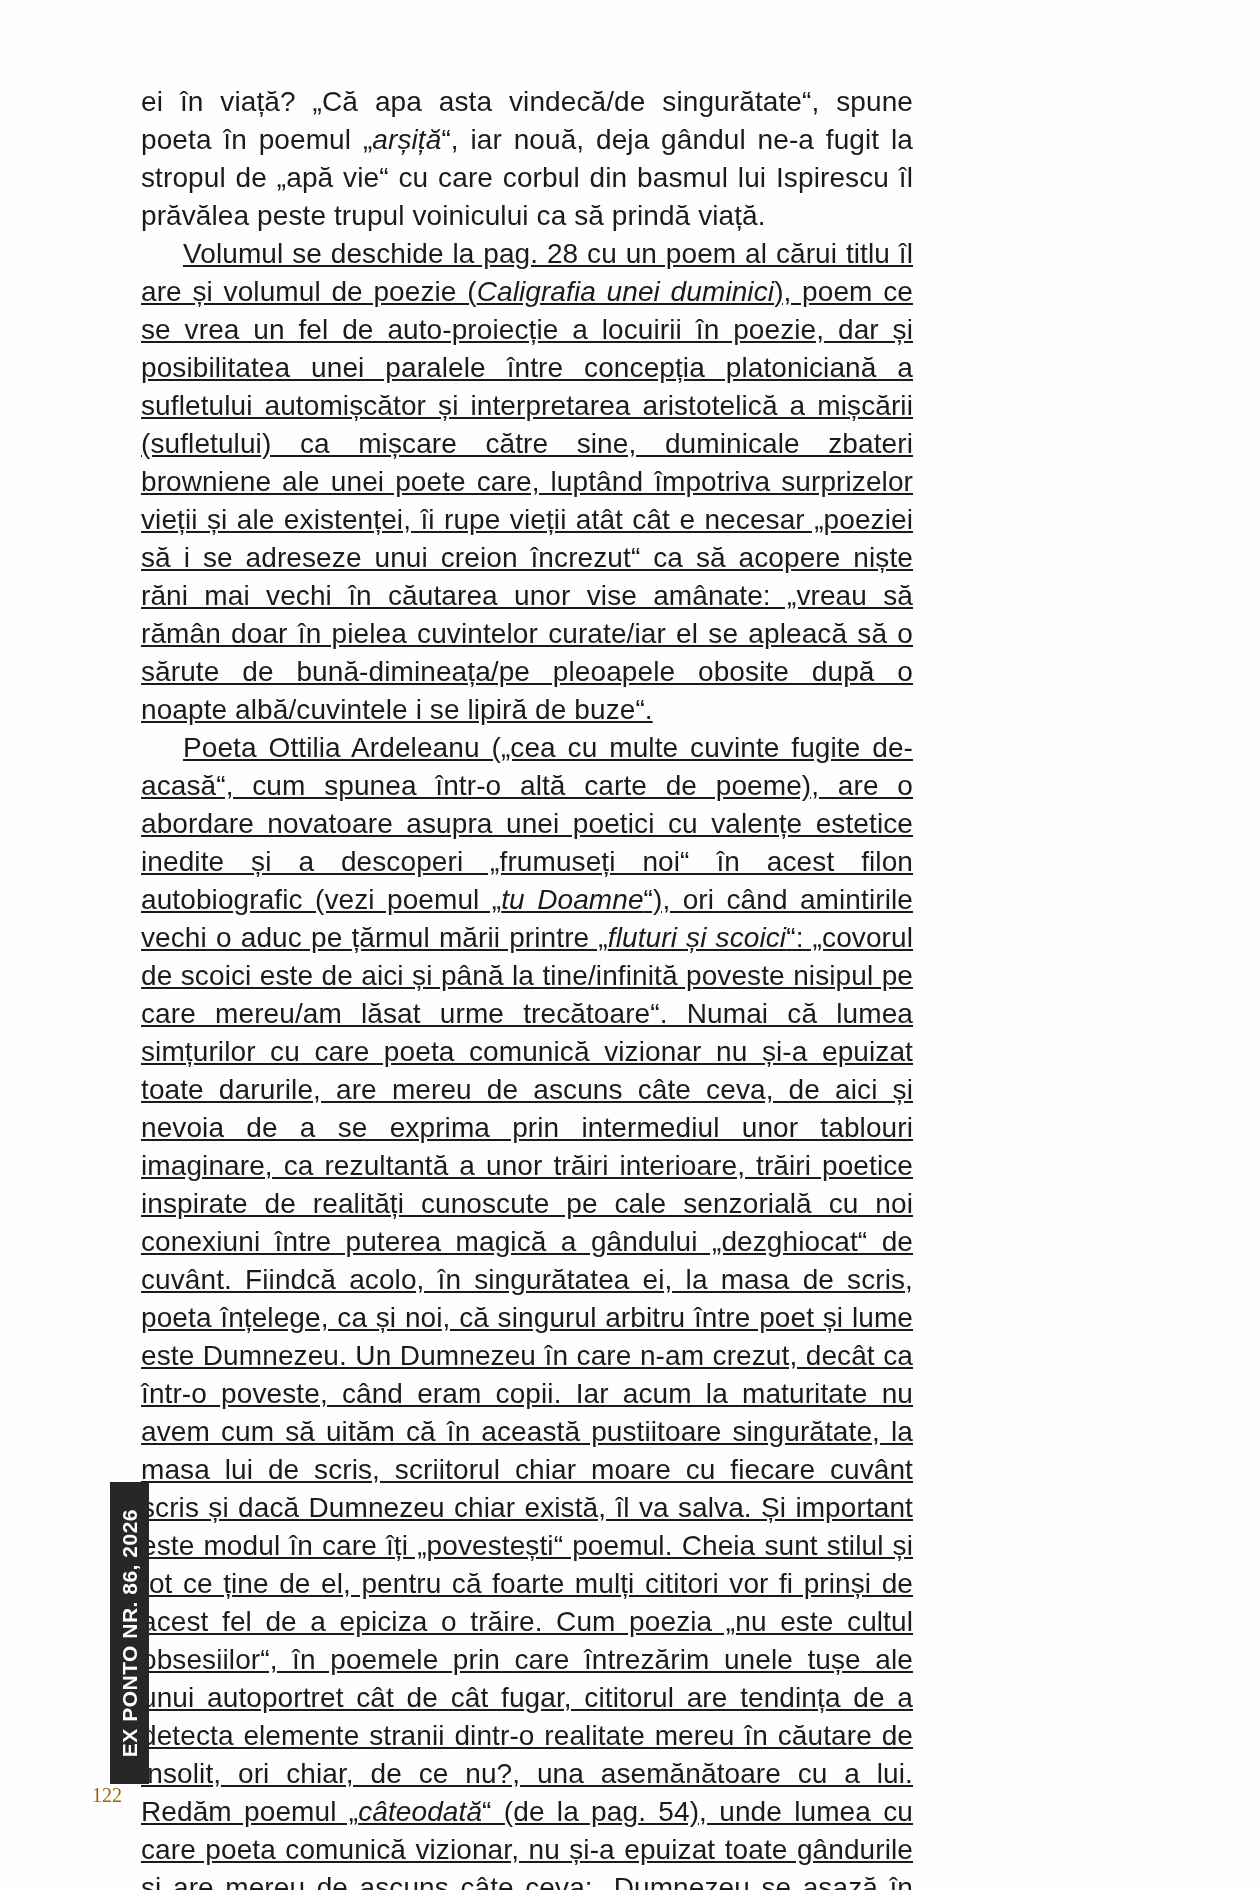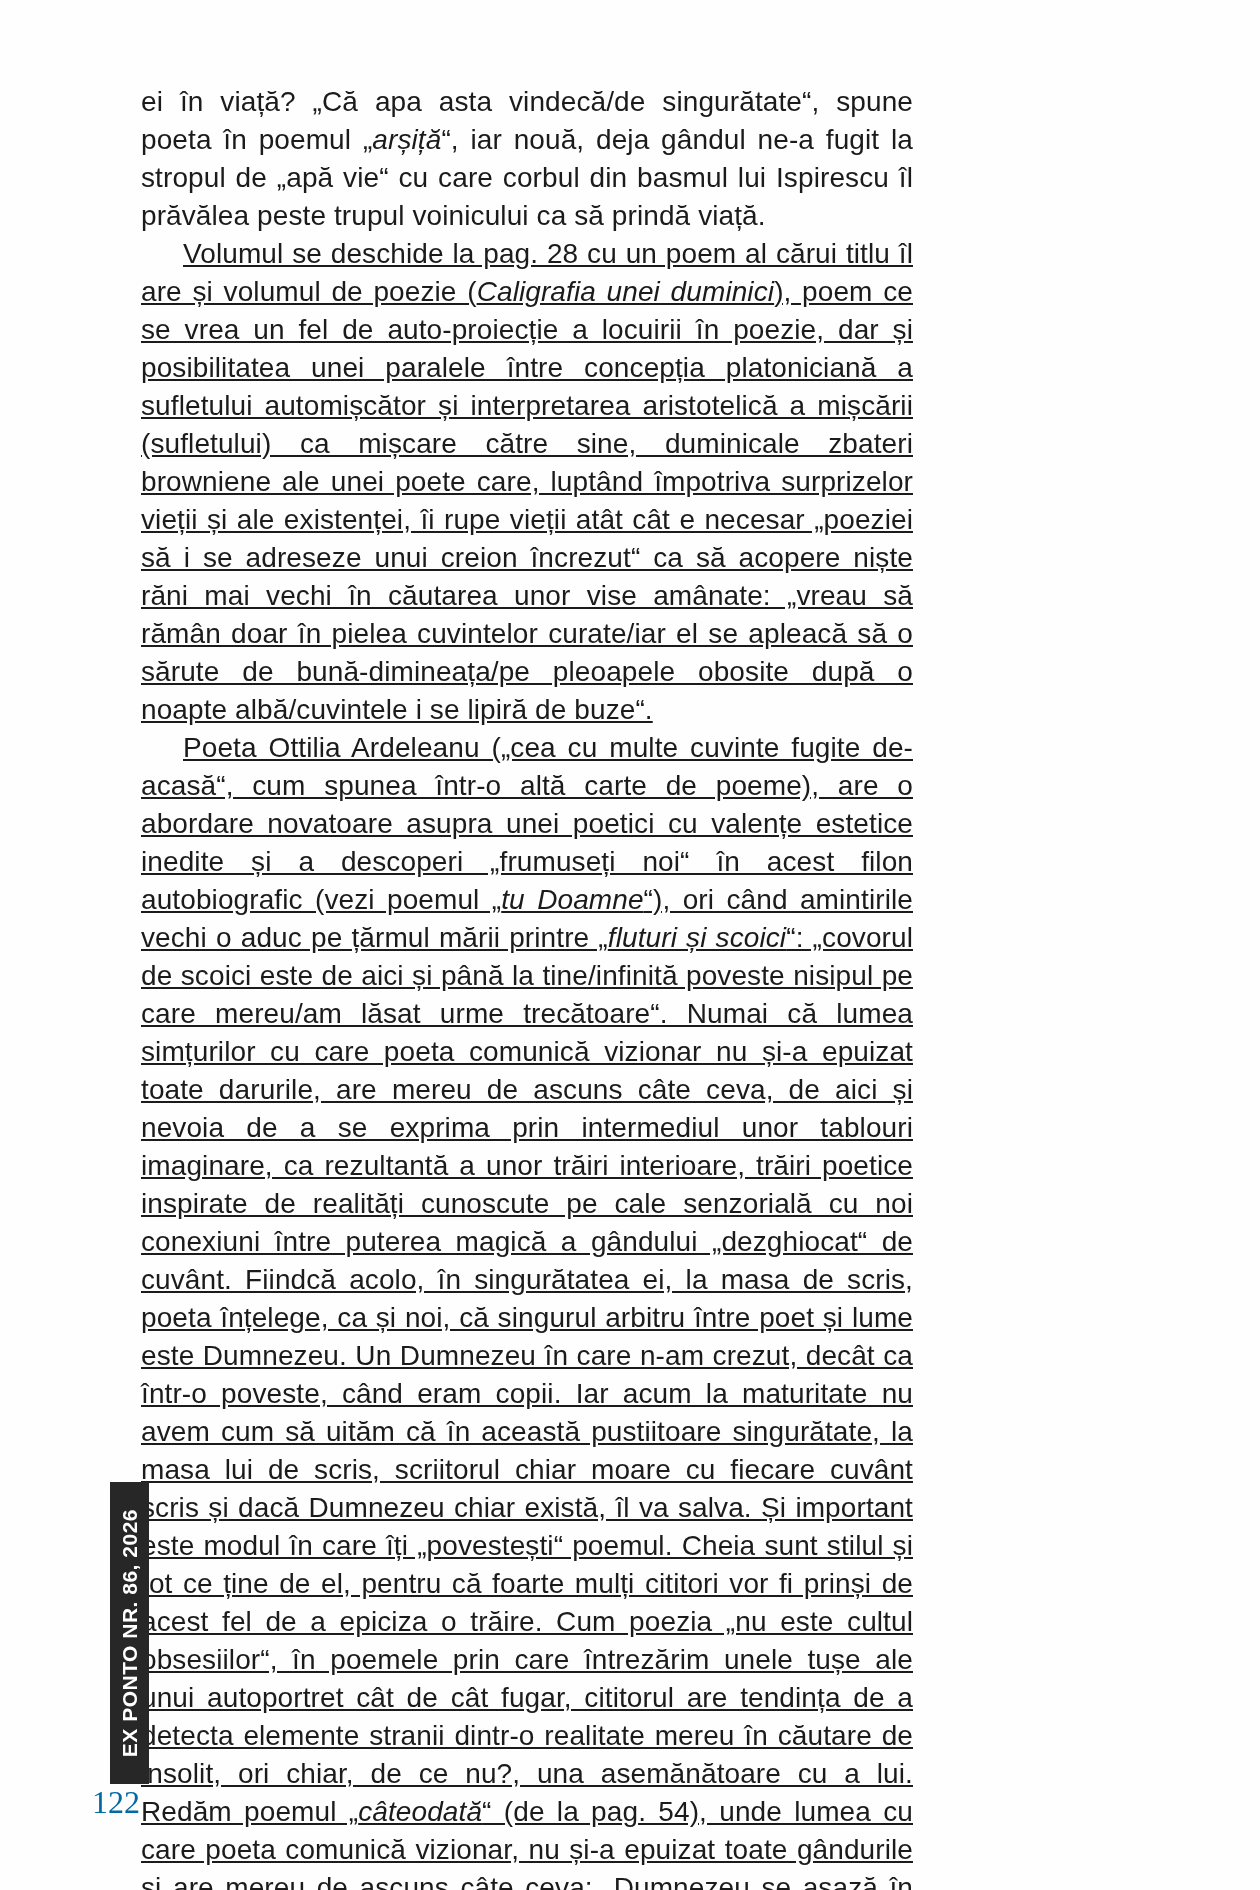--- a/index.html
+++ b/index.html
@@ -48,23 +48,23 @@
     color: #ffffff;
     font-weight: bold;
     font-size: 21px;
     letter-spacing: 0.5px;
     font-family: "Liberation Sans", sans-serif;
   }
   .page-number {
     position: absolute;
     left: 92px;
     top: 1784px;
-    color: #0369a1;
+    color: #a16207;
     font-family: "Liberation Serif", serif;
-    font-size: 32px;
+    font-size: 20px;
   }
 </style>
 </head>
 <body>
 
 <div class="page" style="background: rgb(254, 254, 254);">
 
   <div class="article" style="color: rgb(27, 27, 27);">
       <p><span>ei în viață? „Că apa asta vindecă/de singurătate“, spune poeta în poemul „</span><span class="it">arșiță</span><span>“, iar nouă, deja gândul ne-a fugit la stropul de „apă vie“ cu care corbul din basmul lui Ispirescu îl prăvălea peste trupul voinicului ca să prindă viață.</span></p>
       <p class="indent"><span>Volumul se deschide la pag. 28 cu un poem al cărui titlu îl are și volumul de poezie (</span><span class="it">Caligrafia unei duminici</span><span>), poem ce se vrea un fel de auto-proiecție a locuirii în poezie, dar și posibilitatea unei paralele între concepția platoniciană a sufletului automișcător și interpretarea aristotelică a mișcării (sufletului) ca mișcare către sine, duminicale zbateri browniene ale unei poete care, luptând împotriva surprizelor vieții și ale existenței, îi rupe vieții atât cât e necesar „poeziei să i se adreseze unui creion încrezut“ ca să acopere niște răni mai vechi în căutarea unor vise amânate: „vreau să rămân doar în pielea cuvintelor curate/iar el se apleacă să o sărute de bună-dimineața/pe pleoapele obosite după o noapte albă/cuvintele i se lipiră de buze“.</span></p>

